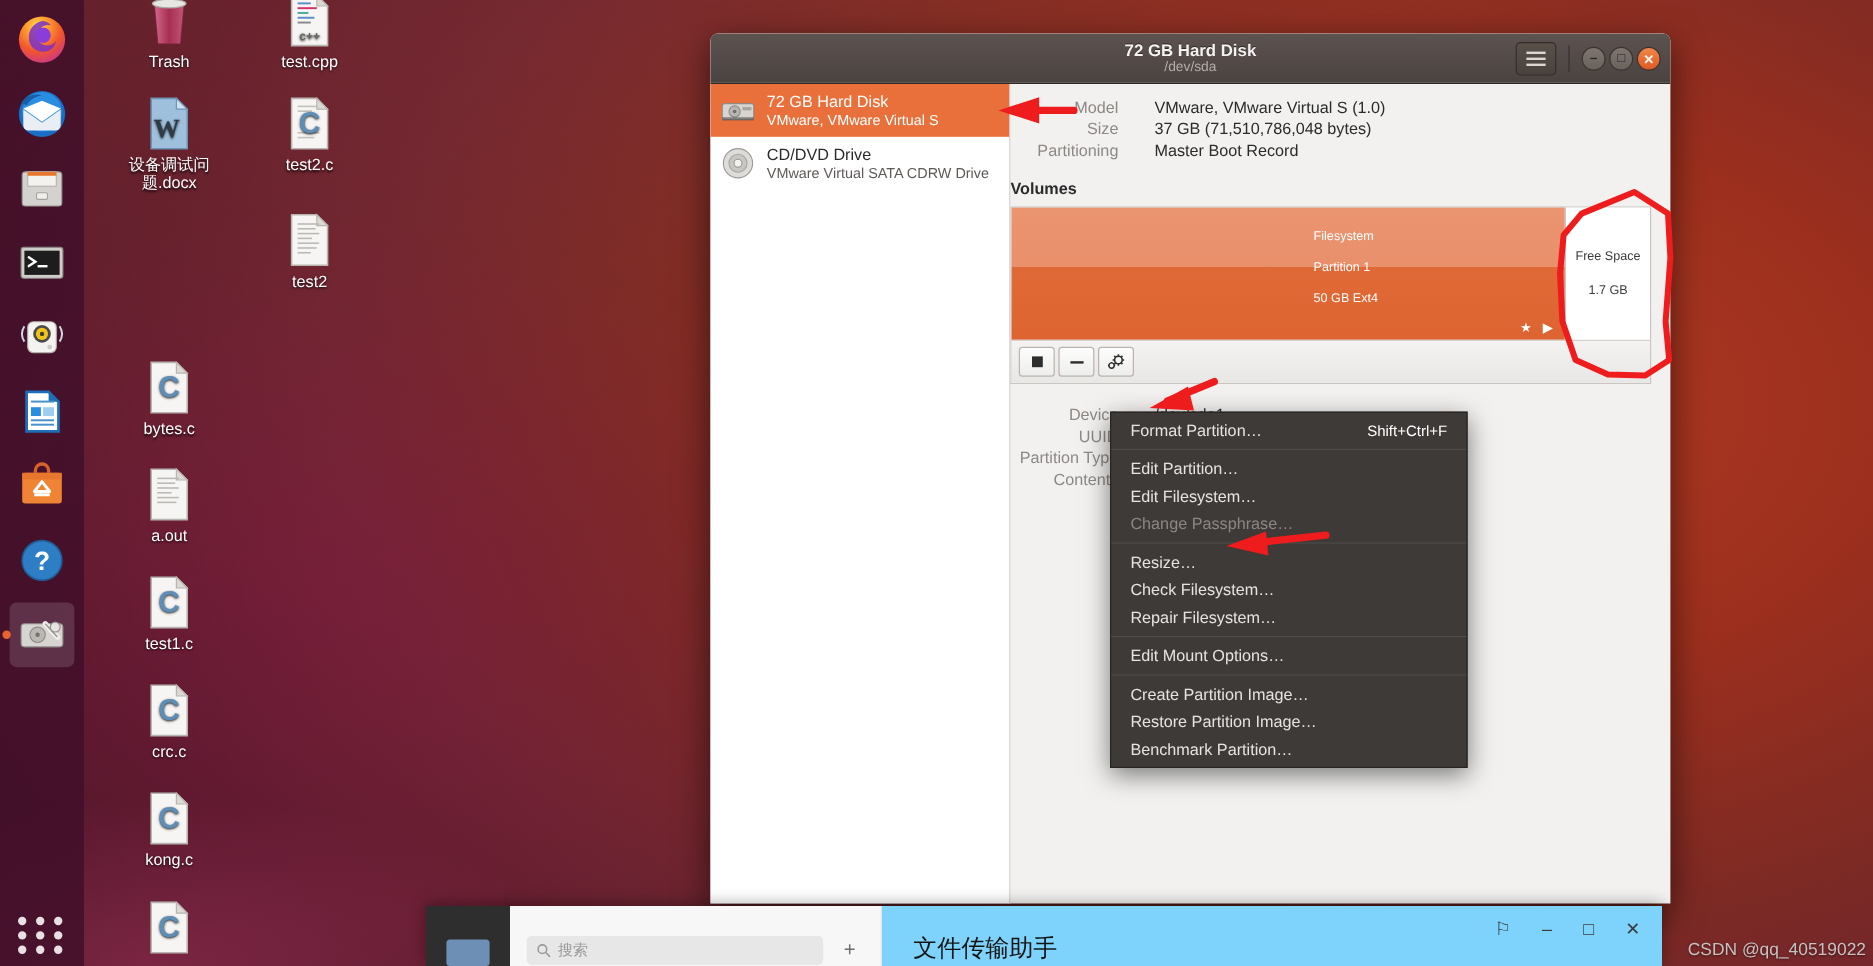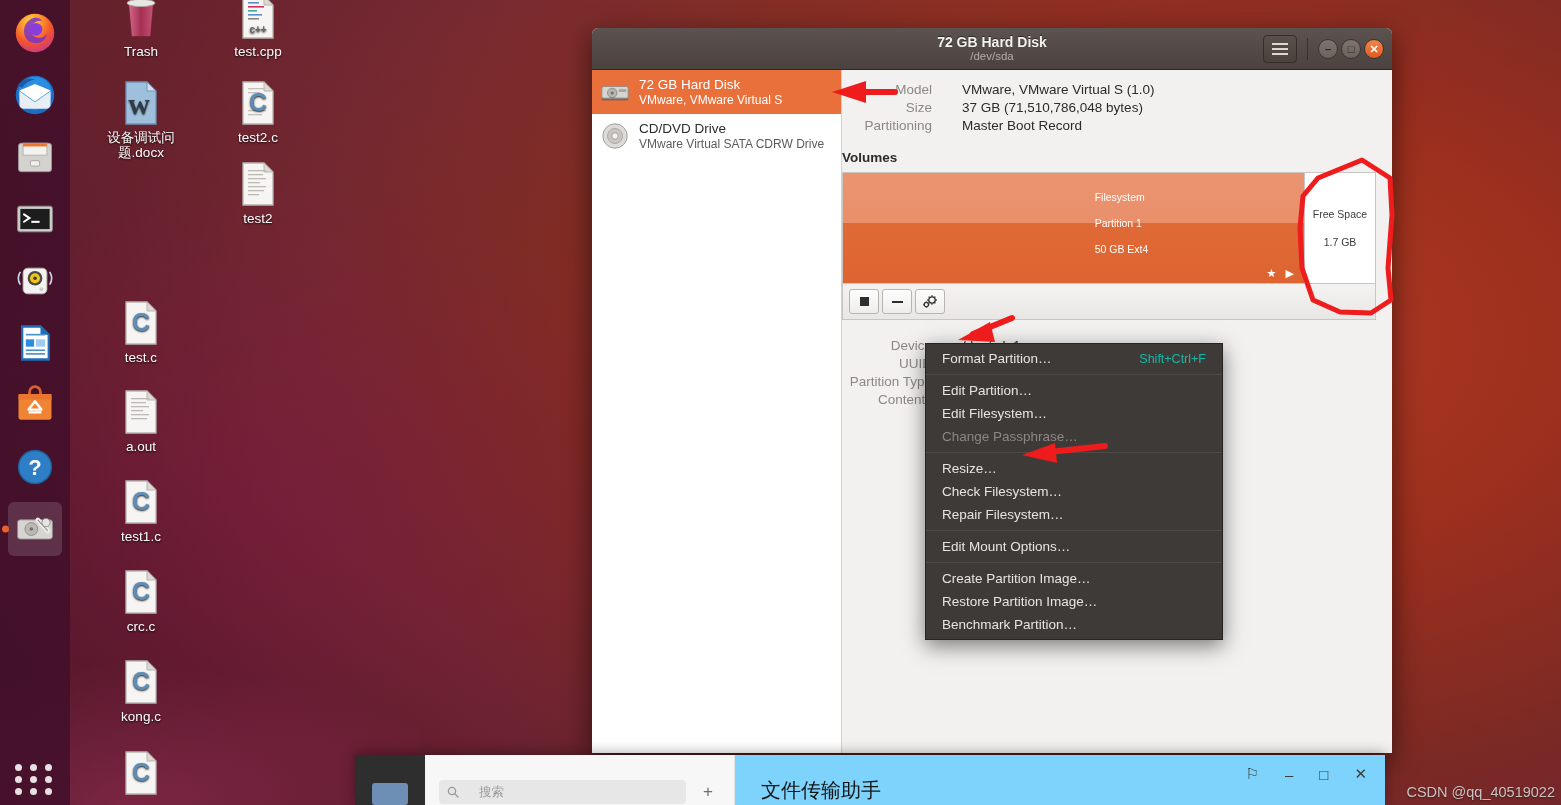--- a/index.html
+++ b/index.html
@@ -155,38 +155,38 @@
     position:absolute; left:925px; top:343px; width:298px;
     background:#3e3a38; border:1px solid #272321;
     box-shadow:0 6px 20px rgba(0,0,0,0.5); z-index:40;
     padding:3px 0;
   }
   .mi {
     display:flex; align-items:center; justify-content:space-between;
     padding:2px 16px; height:23px; color:#e7e3e0; font-size:13.5px;
   }
   .mi.dis { color:#8d8783; }
-  .mi .accel { color:#14b8a6; font-size:12.5px; }
+  .mi .accel { color:#ffffff; font-size:12.5px; }
   .msep { height:1px; background:#4e4a47; margin:4px 0; }
 
   
   .anno { position:absolute; z-index:60; pointer-events:none; }
 
   
   .wechat {
     position:absolute; left:355px; top:755px; width:1030px; height:50px;
     z-index:25; display:flex; overflow:hidden;
     box-shadow:0 -2px 12px rgba(0,0,0,0.35);
   }
   .wc-rail { width:70px; background:#2e2e2e; flex:none; position:relative; }
   .wc-avatar { position:absolute; left:17px; bottom:0; width:36px; height:22px; background:#6d8fb5; border-radius:3px; }
   .wc-list { width:310px; flex:none; background:#f7f7f7; border-right:1px solid #e3e3e3; padding:24px 14px 0 14px; display:flex; align-items:center; gap:10px; }
   .wc-search {
     flex:1; height:24px; background:#e7e7e7; border-radius:4px;
-    display:flex; align-items:center; gap:20px; padding:0 8px;
+    display:flex; align-items:center; gap:6px; padding:0 8px;
     color:#9a9a9a; font-size:12.5px;
   }
   .wc-add { width:24px; height:24px; display:flex; align-items:center; justify-content:center; color:#6e6e6e; font-size:17px; }
   .wc-main { flex:1; background:#7dd3fc; position:relative; padding:22px 0 0 26px; }
   .wc-title { font-size:20px; color:#141414; }
   .wc-ctrls { position:absolute; right:18px; top:10px; display:flex; gap:26px; align-items:center; color:#3c3c3c; font-size:15px; }
 
   .watermark {
     position:absolute; right:6px; bottom:5px; z-index:70;
     color:#cfcfcf; font-size:14.5px; opacity:0.92;
@@ -367,21 +367,21 @@
           <rect x="9" y="12" width="12" height="1.3" fill="#c3c0bc"></rect>
         <rect x="9" y="30" width="18" height="1.3" fill="#c3c0bc"></rect>
           <rect x="9" y="34" width="14" height="1.3" fill="#c3c0bc"></rect>
         <text x="19" y="31" font-size="25" font-weight="bold" fill="#5e8db5" text-anchor="middle" font-family="Liberation Sans, sans-serif">C</text>
       </svg>
     </div>
     <div class="cap">test2.c</div>
   </div>
 
 
-  <div class="di" style="left:133px; top:159px;">
+  <div class="di" style="left:133px; top:175px;">
     <div class="thumb">
       <svg width="38" height="46" viewBox="0 0 38 46">
         <path d="M4 2h21l9 9v33H4z" fill="#f6f5f3" stroke="#b8b5b1" stroke-width="1.3"></path>
         <path d="M25 2l9 9h-9z" fill="#dcd9d5" stroke="#b8b5b1"></path>
         <g fill="#bcb9b5">
           <rect x="9" y="9" width="18" height="1.3"></rect>
             <rect x="9" y="13" width="15" height="1.3"></rect>
           <rect x="9" y="17" width="18" height="1.3"></rect>
             <rect x="9" y="21" width="12" height="1.3"></rect>
           <rect x="9" y="25" width="18" height="1.3"></rect>
@@ -394,21 +394,21 @@
   </div>
 
   <div class="di" style="left:16px; top:298px;">
     <div class="thumb">
       <svg width="38" height="46" viewBox="0 0 38 46">
         <path d="M4 2h21l9 9v33H4z" fill="#f6f5f3" stroke="#b8b5b1" stroke-width="1.3"></path>
         <path d="M25 2l9 9h-9z" fill="#dcd9d5" stroke="#b8b5b1"></path>
         <text x="19" y="31" font-size="25" font-weight="bold" fill="#5e8db5" text-anchor="middle" font-family="Liberation Sans, sans-serif">C</text>
       </svg>
     </div>
-    <div class="cap">test.c</div>
+    <div class="cap">bytes.c</div>
   </div>
 
 
   <div class="di" style="left:16px; top:387px;">
     <div class="thumb">
       <svg width="38" height="46" viewBox="0 0 38 46">
         <path d="M4 2h21l9 9v33H4z" fill="#f6f5f3" stroke="#b8b5b1" stroke-width="1.3"></path>
         <path d="M25 2l9 9h-9z" fill="#dcd9d5" stroke="#b8b5b1"></path>
         <g fill="#bcb9b5">
           <rect x="9" y="9" width="18" height="1.3"></rect>

